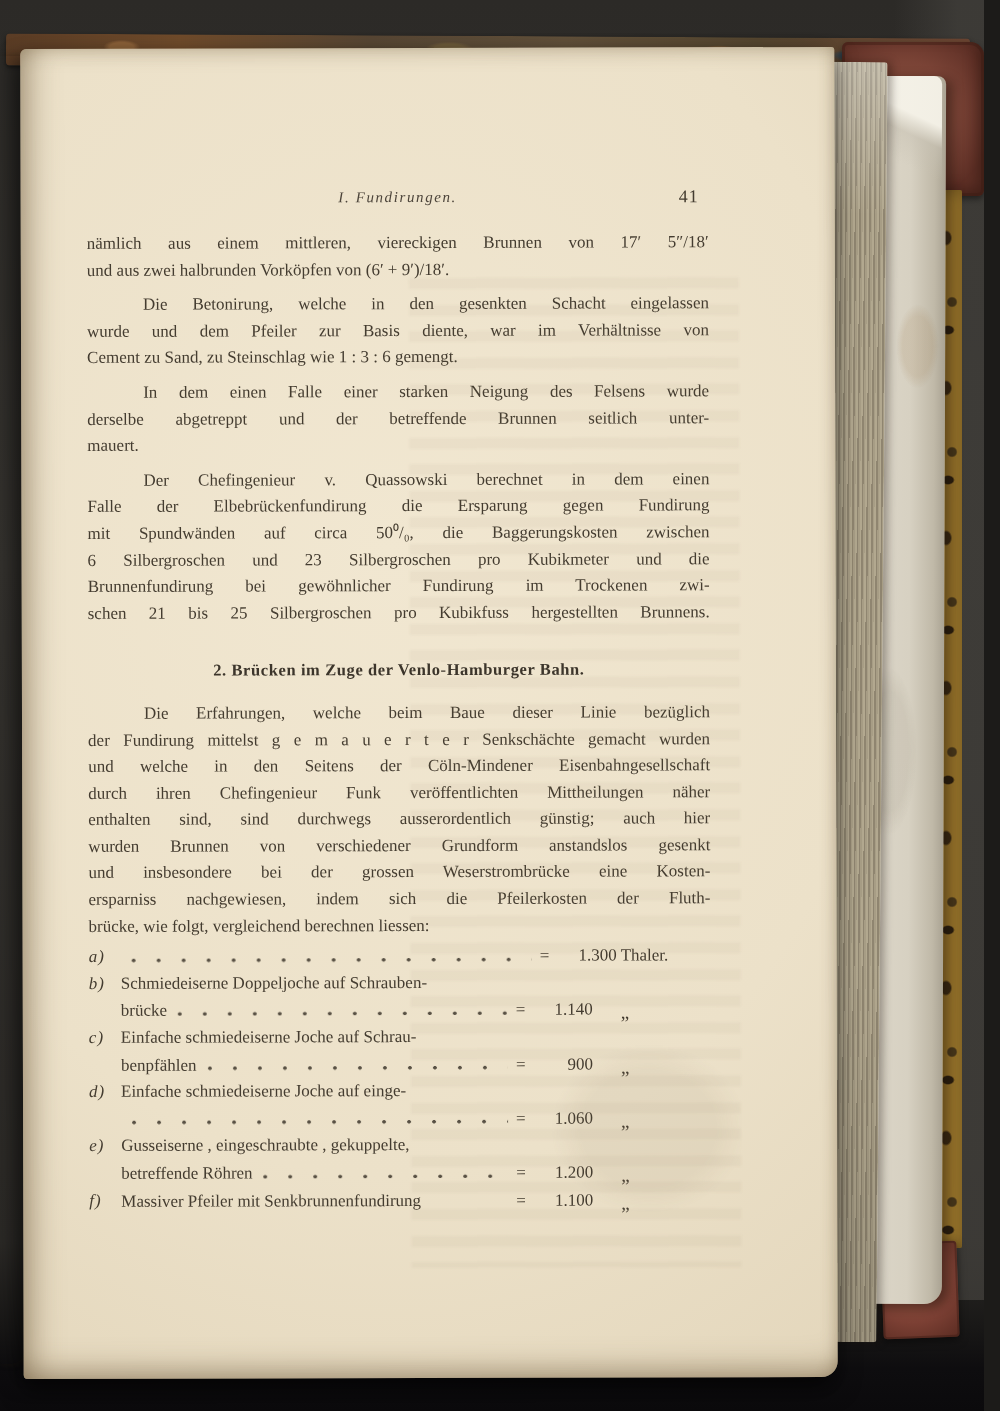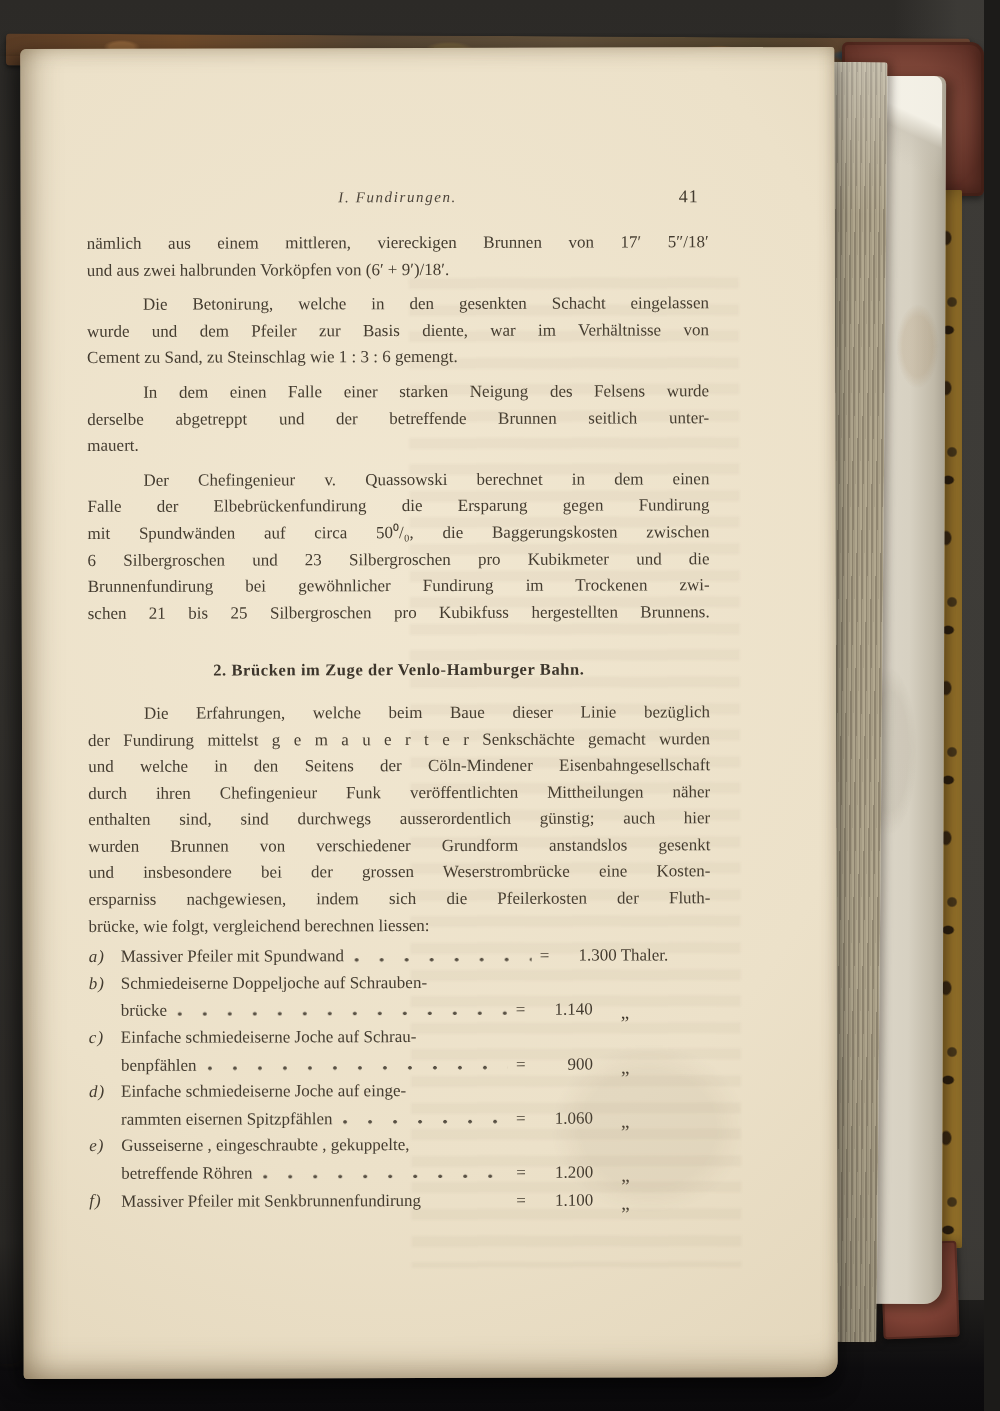--- a/index.html
+++ b/index.html
@@ -171,21 +171,20 @@
           <div class="ln j">ersparniss nachgewiesen, indem sich die Pfeilerkosten der Fluth-</div>
           <div class="ln l">brücke, wie folgt, vergleichend berechnen liessen:</div>
         </div>
 
         <div class="cost-list">
 
           <div class="cost-item">
             <span class="cost-label">a)</span>
             <div class="cost-body">
               <div class="cline">
-                <span>Massiver Pfeiler mit Spundwand</span>
                 <span class="leader"></span>
                 <span class="val">
                     <span class="eq">=</span>
                     <span class="num">1.300</span>
                   </span>
                 <span class="unit">Thaler.</span>
               </div>
             </div>
           </div>
 
@@ -219,21 +218,20 @@
                 <span class="unit ditto">„</span>
               </div>
             </div>
           </div>
 
           <div class="cost-item">
             <span class="cost-label">d)</span>
             <div class="cost-body">
               <div class="ln l">Einfache schmiedeiserne Joche auf einge-</div>
               <div class="cline">
-                <span>rammten eisernen Spitzpfählen</span>
                 <span class="leader"></span>
                 <span class="val">
                     <span class="eq">=</span>
                     <span class="num">1.060</span>
                   </span>
                 <span class="unit ditto">„</span>
               </div>
             </div>
           </div>
 

